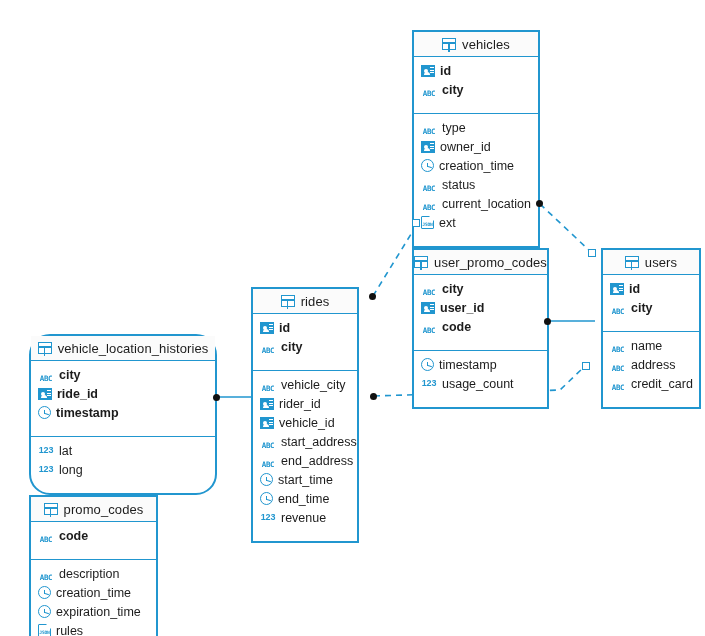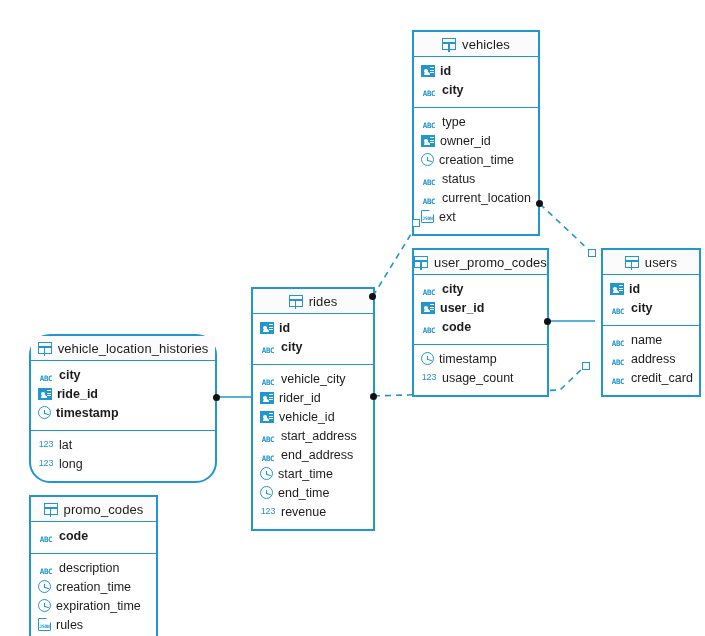--- a/index.html
+++ b/index.html
@@ -25,21 +25,21 @@
     height:25px;
     display:flex;align-items:center;justify-content:center;
     gap:6px;
     padding:0 8px;
     box-sizing:border-box;
   }
   .tbl-title{
     font-size:13px;color:#1c1c1c;white-space:nowrap;letter-spacing:.1px;text-align:center;
   }
   .tbl-section{
-    padding:4px 0 8px 0;
+    padding:4px 0 14px 0;
   }
   .tbl-section.keys{border-bottom:1px solid #2196cf;}
   .field{
     display:flex;align-items:center;gap:5px;
     height:19px;padding:0 7px;
     font-size:12.5px;color:#1c1c1c;white-space:nowrap;
   }
   .field.pk{font-weight:bold;}
 
   
@@ -59,21 +59,21 @@
   .ic-key .bars{position:absolute;right:1.5px;top:2.5px;width:4px;height:7px;}
   .ic-key .bars i{display:block;height:1px;background:#ffffff;margin-bottom:1.5px;width:100%;}
 
   
   .ic-abc{width:16px;height:12px;display:flex;align-items:center;justify-content:center;
           font-family:"DejaVu Sans Mono", monospace;font-size:7.5px;font-weight:bold;
           color:#2196cf;letter-spacing:-0.3px;line-height:1;margin-top:9px;}
 
   
   .ic-123{width:16px;height:12px;display:flex;align-items:center;justify-content:center;
-          font-family:"Liberation Sans", sans-serif;font-size:9px;font-weight:normal;
+          font-family:"Liberation Sans", sans-serif;font-size:9px;font-weight:bold;
           color:#2196cf;letter-spacing:-0.2px;line-height:1;}
 
   
   .ic-clock{width:13px;height:13px;border:1.5px solid #2196cf;border-radius:50%;box-sizing:border-box;}
   .ic-clock::before{content:"";position:absolute;left:5px;top:2.5px;width:1.3px;height:4px;background:#2196cf;}
   .ic-clock::after{content:"";position:absolute;left:5.5px;top:5.5px;width:3.5px;height:1.3px;background:#2196cf;
                    transform-origin:left center;transform:rotate(18deg);}
 
   
   .ic-json{width:13px;height:13px;border:1.4px solid #2196cf;box-sizing:border-box;background:#fff;
@@ -245,21 +245,21 @@
         <span class="ic ic-abc">ABC</span>
         <span>address</span>
       </div>
       <div class="field">
         <span class="ic ic-abc">ABC</span>
         <span>credit_card</span>
       </div>
     </div>
   </div>
 
-  <div class="table-node" style="left:251px;top:287px;width:124px;">
+  <div class="table-node" style="left:251px;top:287px;width:108px;">
     <div class="tbl-header">
       <span class="ic ic-table"></span>
       <span class="tbl-title">rides</span>
     </div>
     <div class="tbl-section keys">
       <div class="field pk">
         <span class="ic ic-key">
             <span class="head"></span>
             <span class="body"></span>
             <span class="bars">

